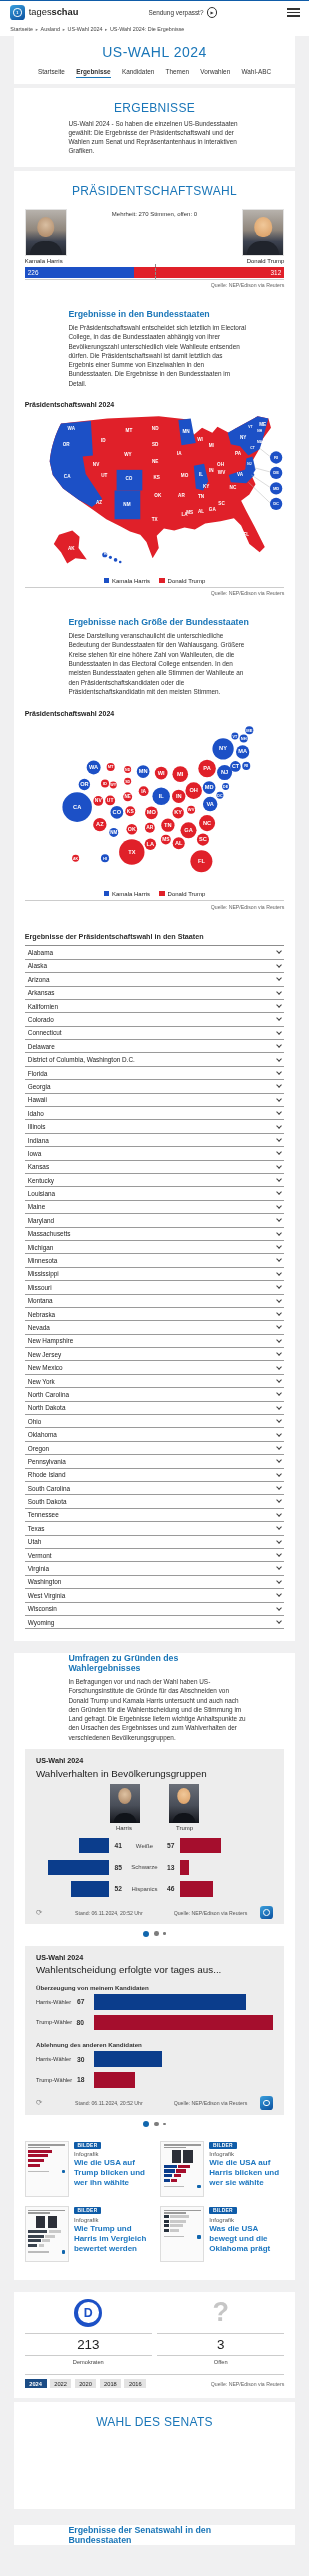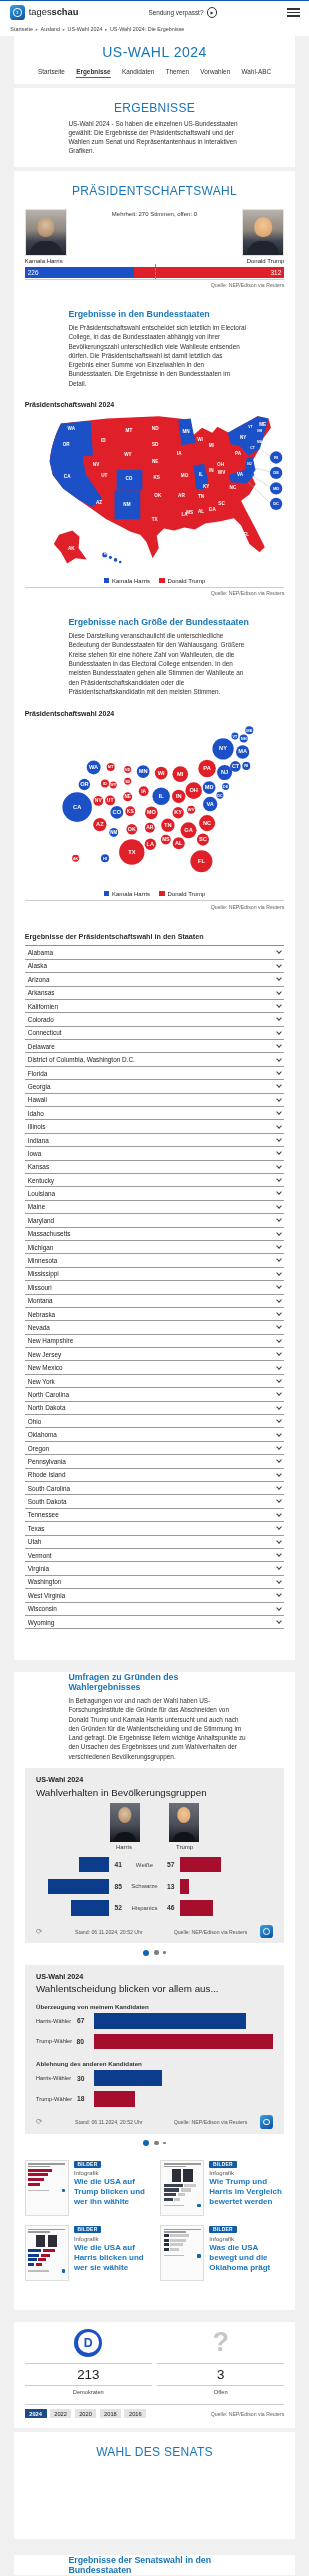--- a/index.html
+++ b/index.html
@@ -162,21 +162,21 @@
         <span class="tab">Vorwahlen</span>
         <span class="tab">Wahl-ABC</span>
       </div>
   </section>
 
   <section class="card" style="padding-bottom:11.3px">
     <h2 class="sec">ERGEBNISSE</h2>
     <p class="txt-col">US-Wahl 2024 - So haben die einzelnen US-Bundesstaaten gewählt: Die Ergebnisse der Präsidentschaftswahl und der Wahlen zum Senat und Repräsentantenhaus in interaktiven Grafiken.</p>
   </section>
 
-  <section class="card" style="padding-bottom:21px">
+  <section class="card" style="padding-bottom:2px">
     <h2 class="sec">PRÄSIDENTSCHAFTSWAHL</h2>
 
     <div class="cand">
       <div class="majnote">Mehrheit: 270 Stimmen, offen: 0</div>
       <div class="photo"></div>
       <div class="photo right trump"></div>
       <div class="cnames">
         <span>Kamala Harris</span>
         <span>Donald Trump</span>
       </div>
@@ -604,21 +604,21 @@
           <span class="chev"></span>
         </li>
         <li>
           <span>Wyoming</span>
           <span class="chev"></span>
         </li>
       </ul>
     <div style="height:9.3px"></div>
   </section>
 
-  <section class="card" style="padding-bottom:17px">
+  <section class="card" style="padding-bottom:6px">
     <h3 class="sub" style="margin-top:12.4px">Umfragen zu Gründen des Wahlergebnisses</h3>
     <p class="txt-col">In Befragungen vor und nach der Wahl haben US-Forschungsinstitute die Gründe für das Abschneiden von Donald Trump und Kamala Harris untersucht und auch nach den Gründen für die Wahlentscheidung und die Stimmung im Land gefragt. Die Ergebnisse liefern wichtige Anhaltspunkte zu den Ursachen des Ergebnisses und zum Wahlverhalten der verschiedenen Bevölkerungsgruppen.</p>
 
     <div class="chart-card">
       <div class="cc-kicker">US-Wahl 2024</div>
       <div class="cc-title">Wahlverhalten in Bevölkerungsgruppen</div>
       <div class="cc-photos">
         <div class="cc-photo"></div>
         <div class="cc-photo trump"></div>
       </div>
@@ -671,21 +671,21 @@
       </div>
     </div>
     <div class="dots">
       <span class="dot dot1"></span>
       <span class="dot dot2"></span>
       <span class="dot dot3"></span>
     </div>
 
     <div class="chart-card">
       <div class="cc-kicker">US-Wahl 2024</div>
-      <div class="cc-title">Wahlentscheidung blicken vor allem aus...</div>
+      <div class="cc-title">Wahlentscheidung erfolgte vor tages aus...</div>
       <div id="decision-groups">
           <div class="dec-group">Überzeugung von meinem Kandidaten</div>
           <div class="dec-row">
             <div class="dec-lab">Harris-Wähler</div>
             <div class="dec-val">67</div>
             <div class="dec-bar" style="width: 152px; background: rgb(11, 61, 140);"></div>
           </div>
           <div class="dec-row">
             <div class="dec-lab">Trump-Wähler</div>
             <div class="dec-val">80</div>
@@ -744,72 +744,72 @@
         </article>
         <article class="teaser">
           <div class="thumb">
             <div class="tl"></div>
             <div class="tl short"></div>
             <div class="tphotos">
               <div class="tphoto"></div>
               <div class="tphoto"></div>
             </div>
             <div class="brow">
-              <i style="width: 19px; background: rgb(57, 66, 78);"></i>
-              <i style="width: 12px; background: rgb(201, 201, 201);"></i>
-            </div>
-            <div class="brow">
-              <i style="width: 15.7px; background: rgb(57, 66, 78);"></i>
-              <i style="width: 9.8px; background: rgb(201, 201, 201);"></i>
-            </div>
-            <div class="brow">
-              <i style="width: 12.4px; background: rgb(57, 66, 78);"></i>
-              <i style="width: 7.7px; background: rgb(201, 201, 201);"></i>
-            </div>
-            <div class="brow">
-              <i style="width: 9px; background: rgb(57, 66, 78);"></i>
-              <i style="width: 5.7px; background: rgb(201, 201, 201);"></i>
+              <i style="width: 13px; background: rgb(11, 61, 140);"></i>
+              <i style="width: 12px; background: rgb(165, 14, 45);"></i>
+            </div>
+            <div class="brow">
+              <i style="width: 10.8px; background: rgb(11, 61, 140);"></i>
+              <i style="width: 9.8px; background: rgb(165, 14, 45);"></i>
+            </div>
+            <div class="brow">
+              <i style="width: 8.5px; background: rgb(11, 61, 140);"></i>
+              <i style="width: 7.7px; background: rgb(165, 14, 45);"></i>
+            </div>
+            <div class="brow">
+              <i style="width: 6.2px; background: rgb(11, 61, 140);"></i>
+              <i style="width: 5.7px; background: rgb(165, 14, 45);"></i>
             </div>
             <div class="tfoot">
               <div class="fline"></div>
               <div class="fdot"></div>
             </div>
           </div>
-          <div><span class="badge">BILDER</span><div class="kicker">Infografik</div><div class="ttitle">Wie Trump und Harris im Vergleich bewertet werden</div></div>
+          <div><span class="badge">BILDER</span><div class="kicker">Infografik</div><div class="ttitle">Wie die USA auf Harris blicken und wer sie wählte</div></div>
         </article>
         <article class="teaser">
           <div class="thumb">
             <div class="tl"></div>
             <div class="tl short"></div>
             <div class="tphotos">
               <div class="tphoto"></div>
               <div class="tphoto"></div>
             </div>
             <div class="brow">
-              <i style="width: 13px; background: rgb(11, 61, 140);"></i>
-              <i style="width: 12px; background: rgb(165, 14, 45);"></i>
-            </div>
-            <div class="brow">
-              <i style="width: 10.8px; background: rgb(11, 61, 140);"></i>
-              <i style="width: 9.8px; background: rgb(165, 14, 45);"></i>
-            </div>
-            <div class="brow">
-              <i style="width: 8.5px; background: rgb(11, 61, 140);"></i>
-              <i style="width: 7.7px; background: rgb(165, 14, 45);"></i>
-            </div>
-            <div class="brow">
-              <i style="width: 6.2px; background: rgb(11, 61, 140);"></i>
-              <i style="width: 5.7px; background: rgb(165, 14, 45);"></i>
+              <i style="width: 19px; background: rgb(57, 66, 78);"></i>
+              <i style="width: 12px; background: rgb(201, 201, 201);"></i>
+            </div>
+            <div class="brow">
+              <i style="width: 15.7px; background: rgb(57, 66, 78);"></i>
+              <i style="width: 9.8px; background: rgb(201, 201, 201);"></i>
+            </div>
+            <div class="brow">
+              <i style="width: 12.4px; background: rgb(57, 66, 78);"></i>
+              <i style="width: 7.7px; background: rgb(201, 201, 201);"></i>
+            </div>
+            <div class="brow">
+              <i style="width: 9px; background: rgb(57, 66, 78);"></i>
+              <i style="width: 5.7px; background: rgb(201, 201, 201);"></i>
             </div>
             <div class="tfoot">
               <div class="fline"></div>
               <div class="fdot"></div>
             </div>
           </div>
-          <div><span class="badge">BILDER</span><div class="kicker">Infografik</div><div class="ttitle">Wie die USA auf Harris blicken und wer sie wählte</div></div>
+          <div><span class="badge">BILDER</span><div class="kicker">Infografik</div><div class="ttitle">Wie Trump und Harris im Vergleich bewertet werden</div></div>
         </article>
         <article class="teaser">
           <div class="thumb">
             <div class="tl"></div>
             <div class="tl short"></div>
             <div class="brow">
               <i style="width: 5.2px; background: rgb(39, 49, 61);"></i>
               <i style="width: 19px; background: rgb(201, 201, 201);"></i>
             </div>
             <div class="brow">

